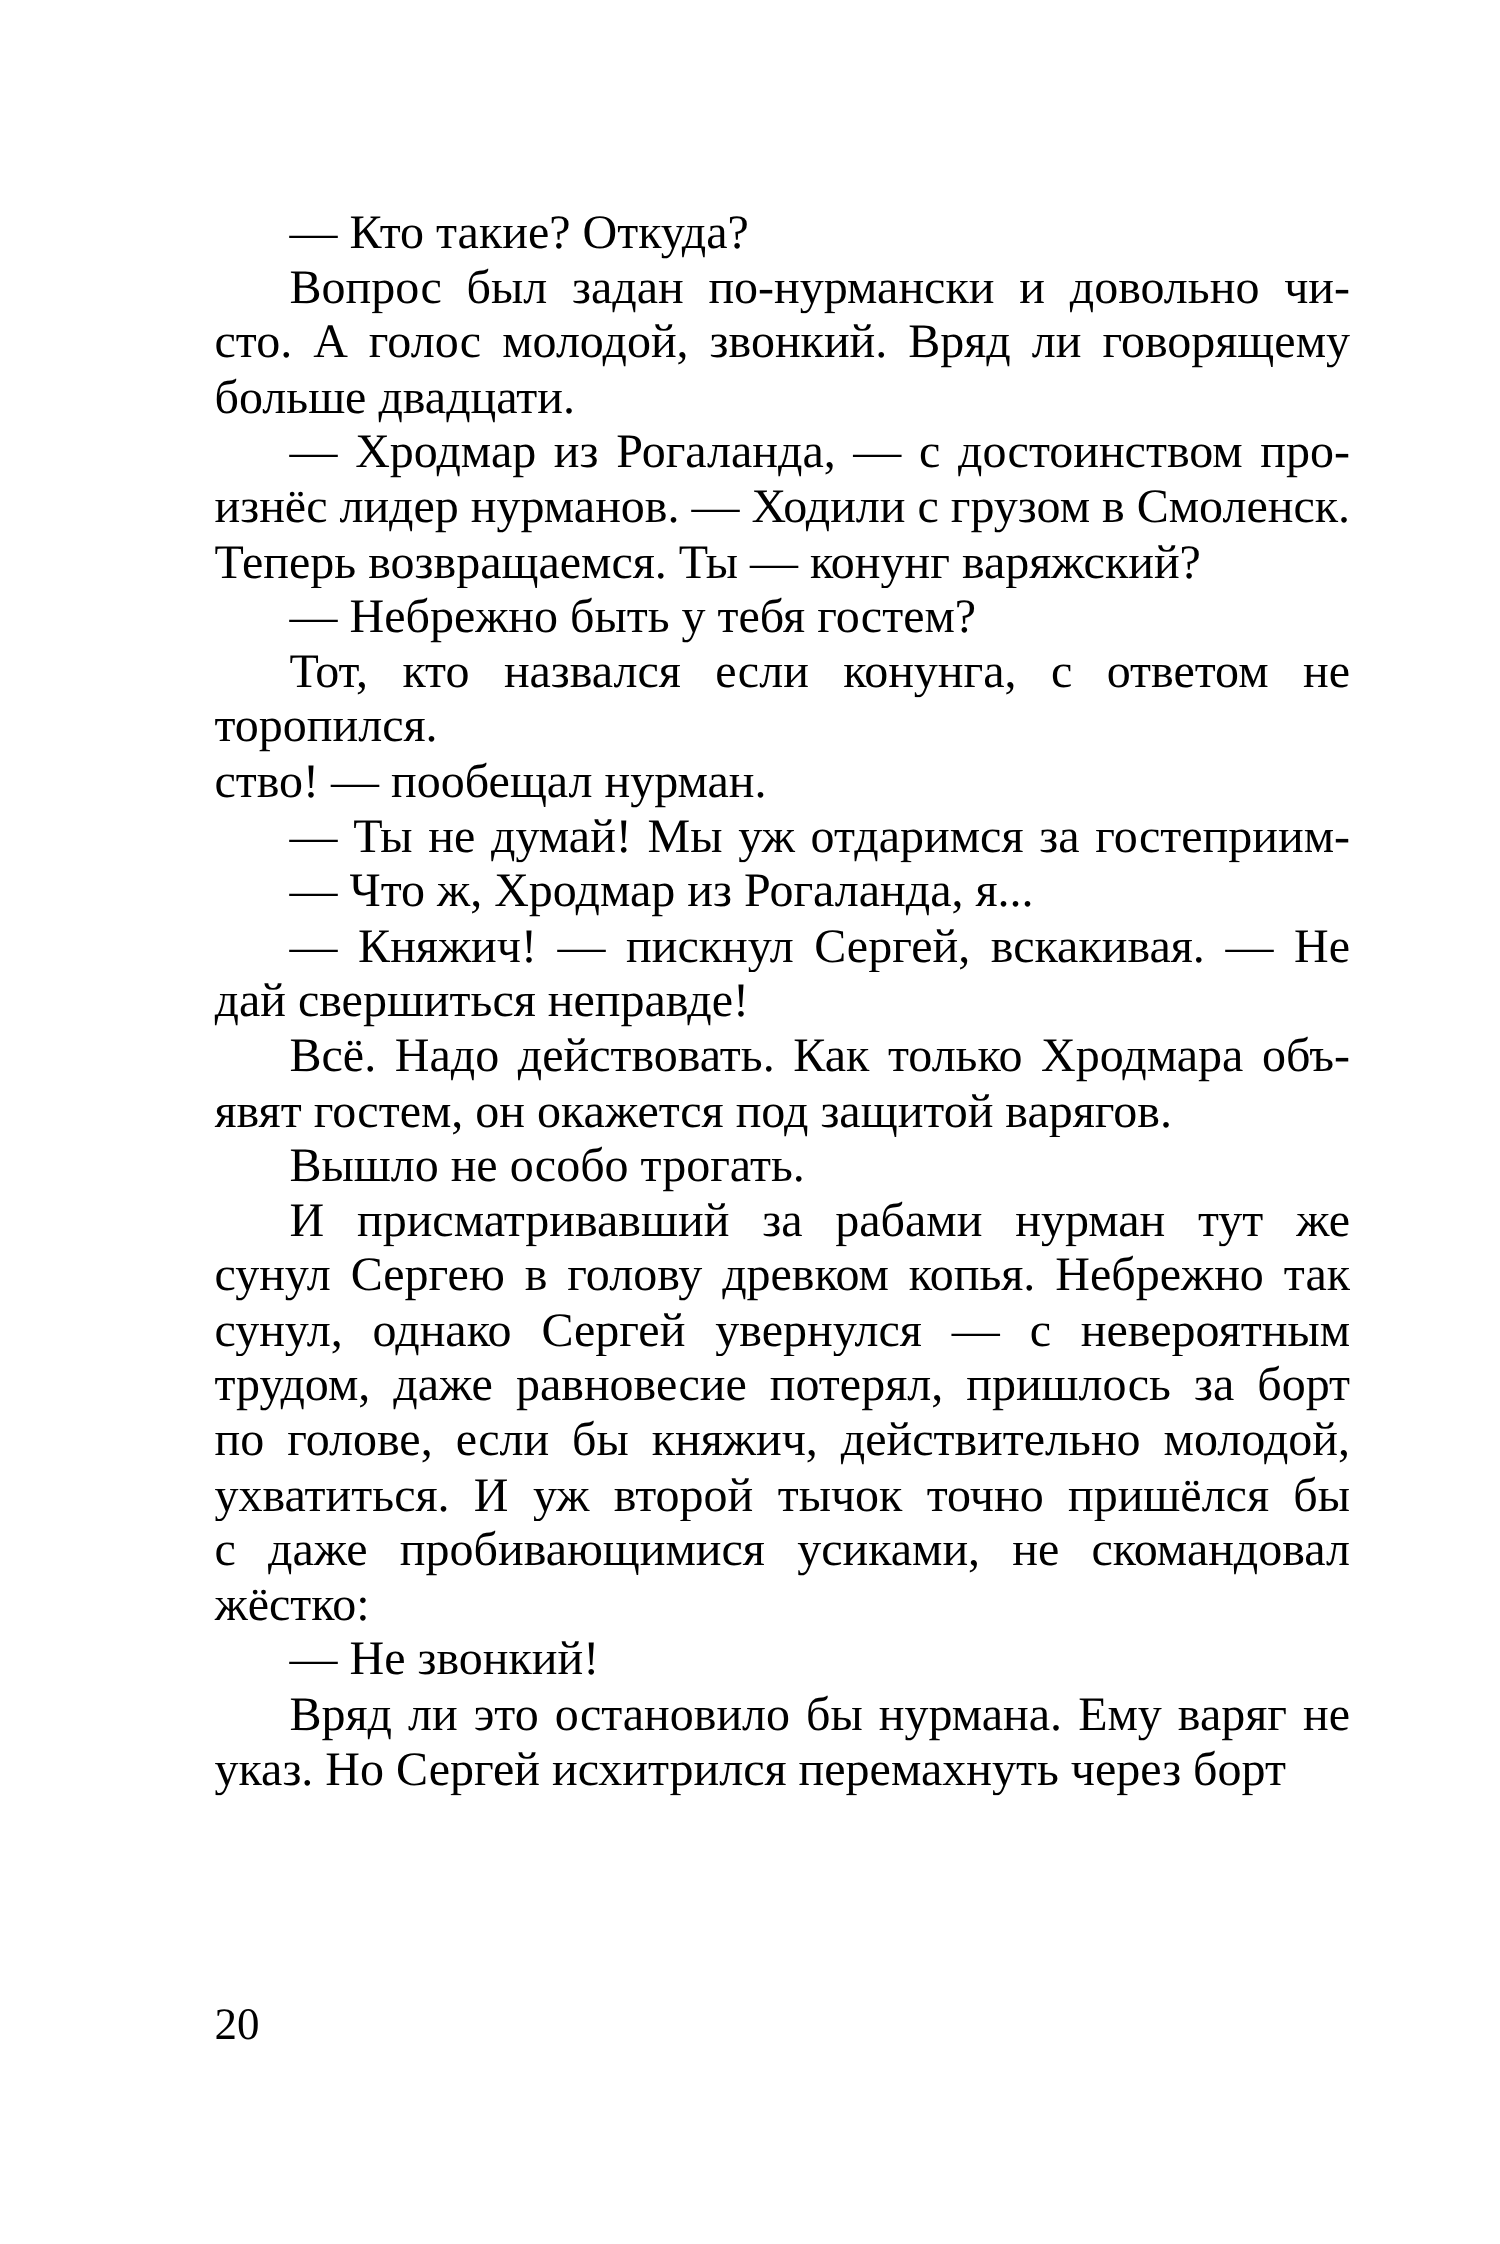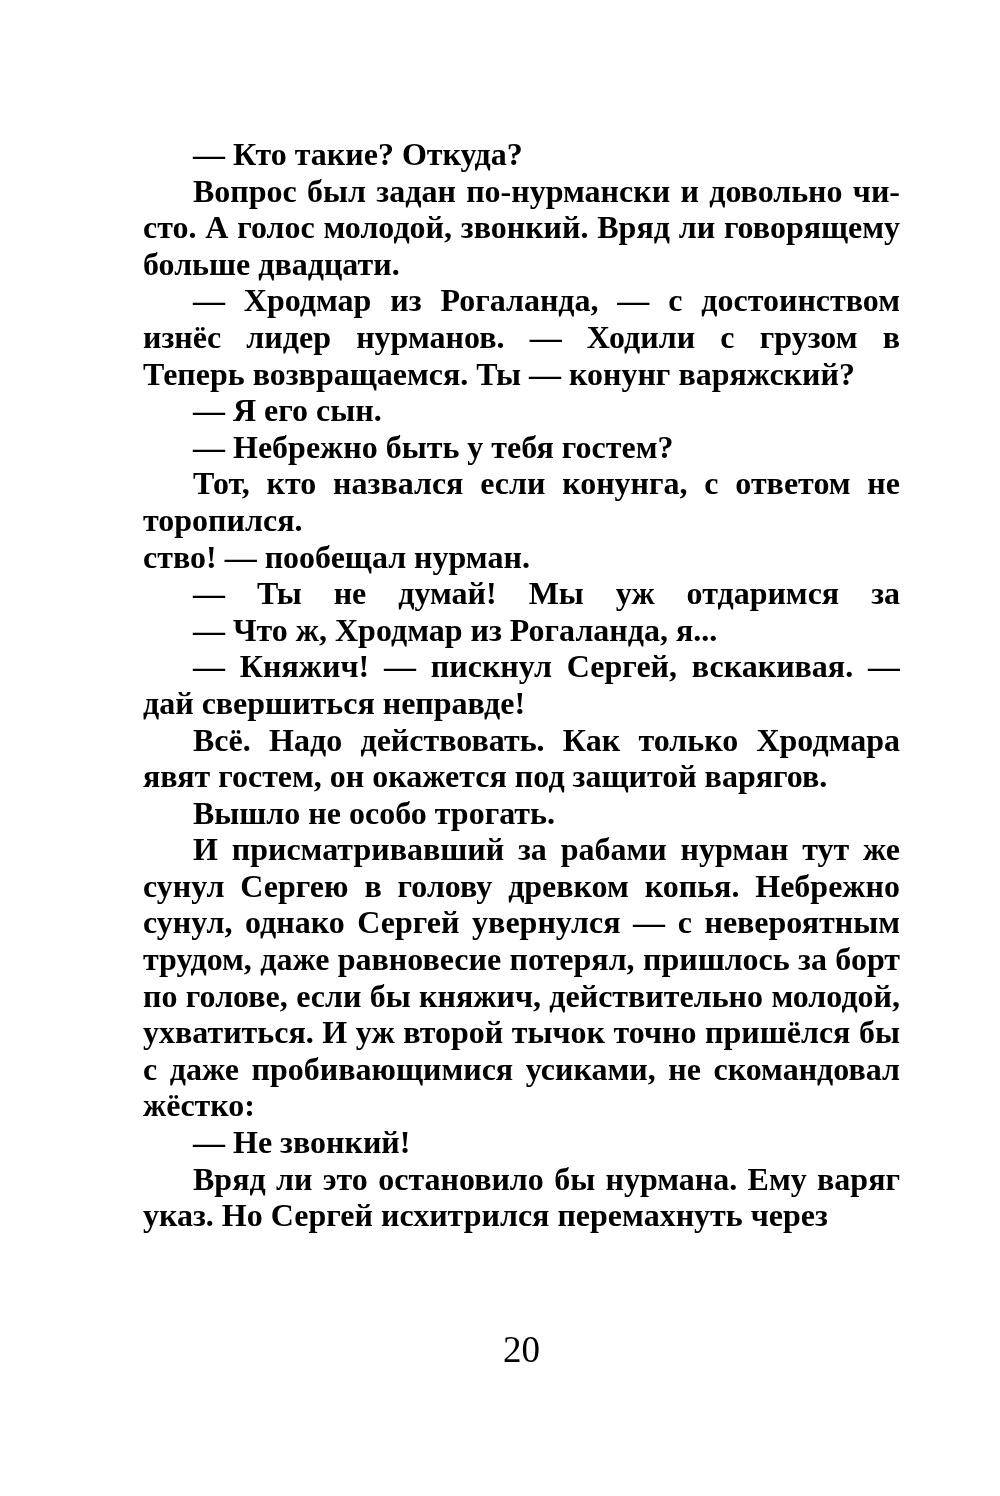--- a/index.html
+++ b/index.html
@@ -28,65 +28,61 @@
     top: 136px;
     width: 757px;
     font-size: 32px;
   }
   .line {
     height: 36.6px;
     line-height: 36.6px;
     overflow: hidden;
     text-align: justify;
     white-space: normal;
-    font-weight: bold;
   }
   
   .line:not(.last)::after {
     content: "";
     display: inline-block;
     width: 100%;
     height: 0;
   }
   .line.last {
     text-align: left;
   }
   .line.first {
     text-indent: 50px;
   }
   .page-number {
     position: absolute;
     left: 143px;
     top: 1332px;
     width: 757px;
-    text-align: center;
-    font-size: 37px;
+    text-align: left;
+    font-size: 30px;
     line-height: 36px;
   }
 </style>
 </head>
 <body>
 
 <div class="page">
   <div class="text-block">
       <div class="paragraph">
         <div class="line first last">— Кто такие? Откуда?</div>
       </div>
       <div class="paragraph">
         <div class="line first">Вопрос был задан по-нурмански и довольно чи-</div>
         <div class="line">сто. А голос молодой, звонкий. Вряд ли говорящему</div>
         <div class="line last">больше двадцати.</div>
       </div>
       <div class="paragraph">
         <div class="line first">— Хродмар из Рогаланда, — с достоинством про-</div>
         <div class="line">изнёс лидер нурманов. — Ходили с грузом в Смоленск.</div>
         <div class="line last">Теперь возвращаемся. Ты — конунг варяжский?</div>
-      </div>
-      <div class="paragraph">
-        <div class="line first last">— Я его сын.</div>
       </div>
       <div class="paragraph">
         <div class="line first last">— Небрежно быть у тебя гостем?</div>
       </div>
       <div class="paragraph">
         <div class="line first">Тот, кто назвался если конунга, с ответом не</div>
         <div class="line last">торопился.</div>
       </div>
       <div class="paragraph">
         <div class="line last">ство! — пообещал нурман.</div>

